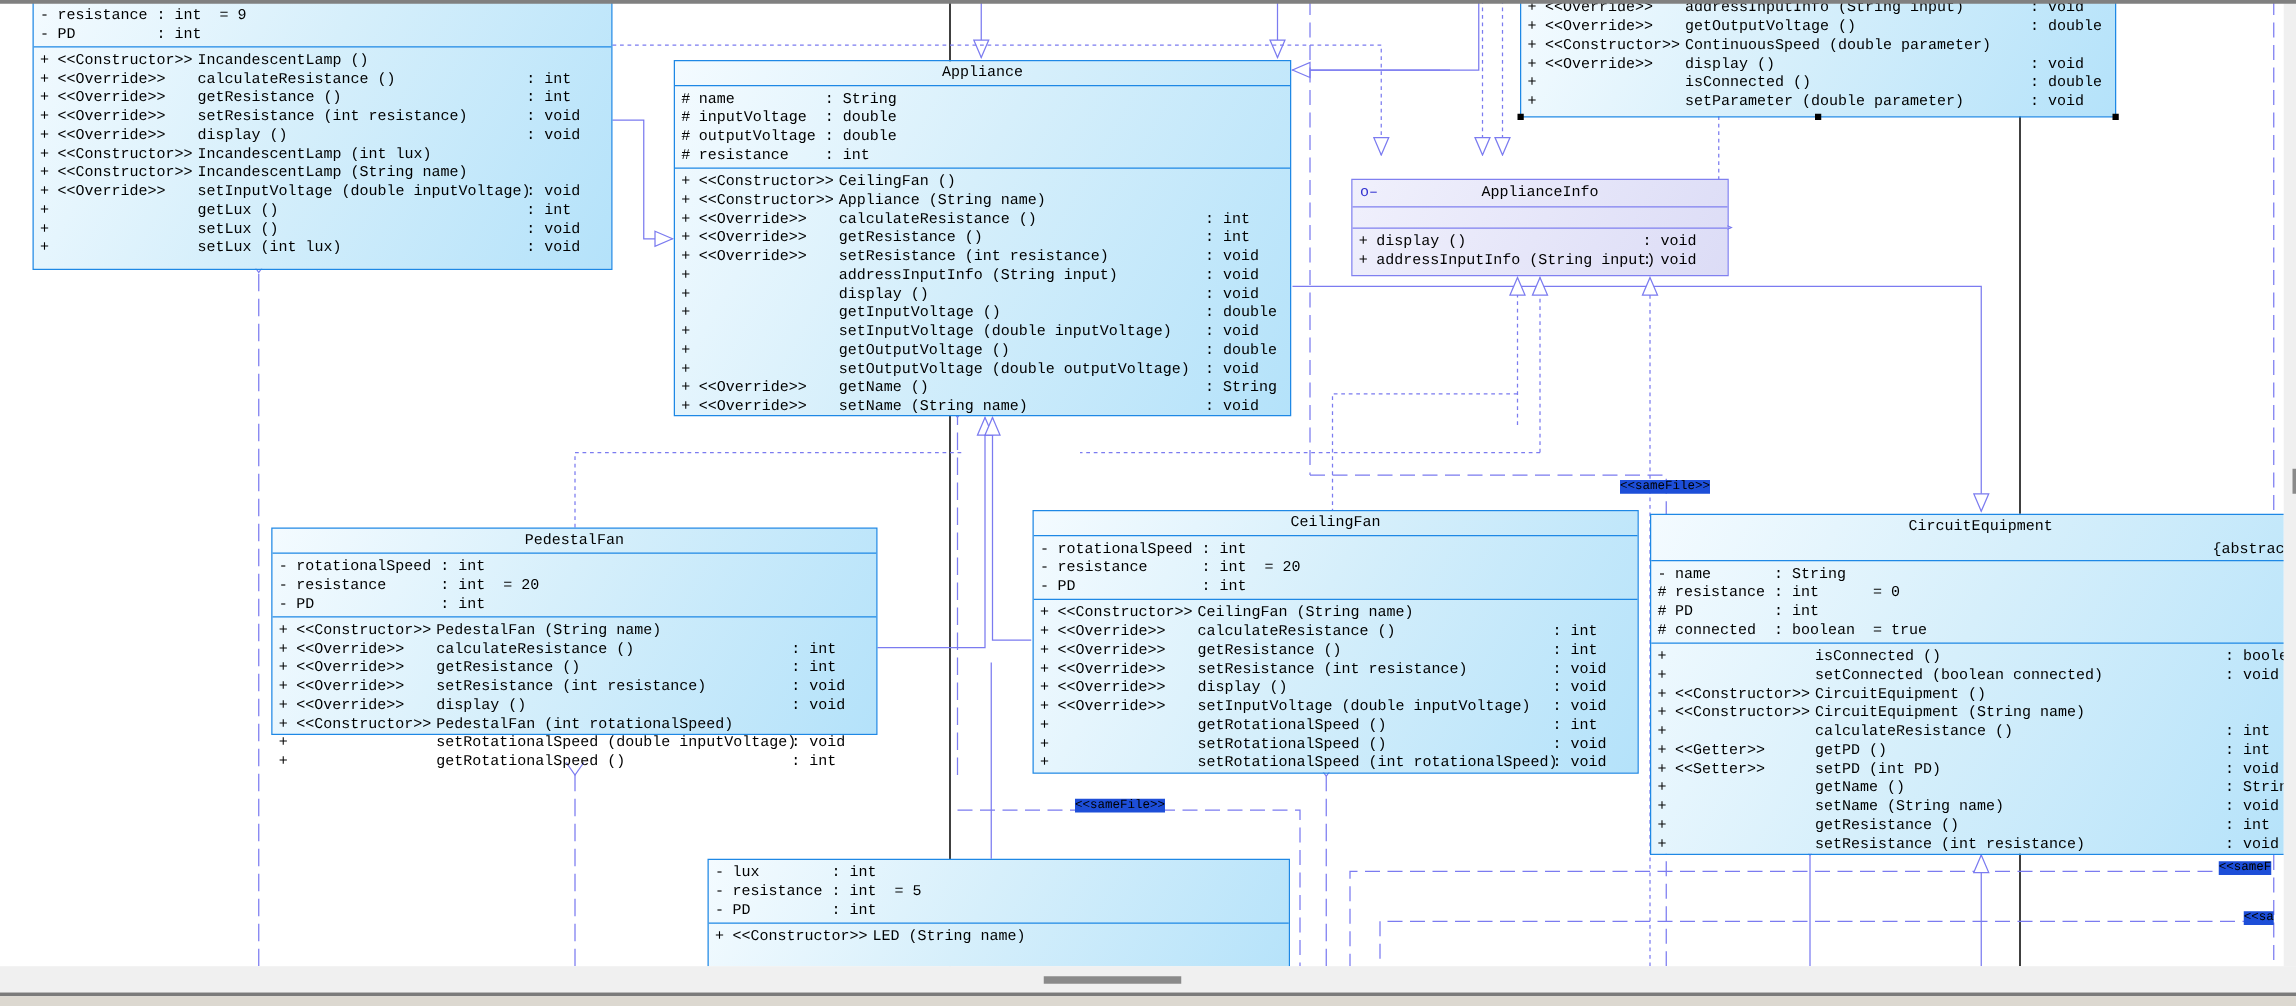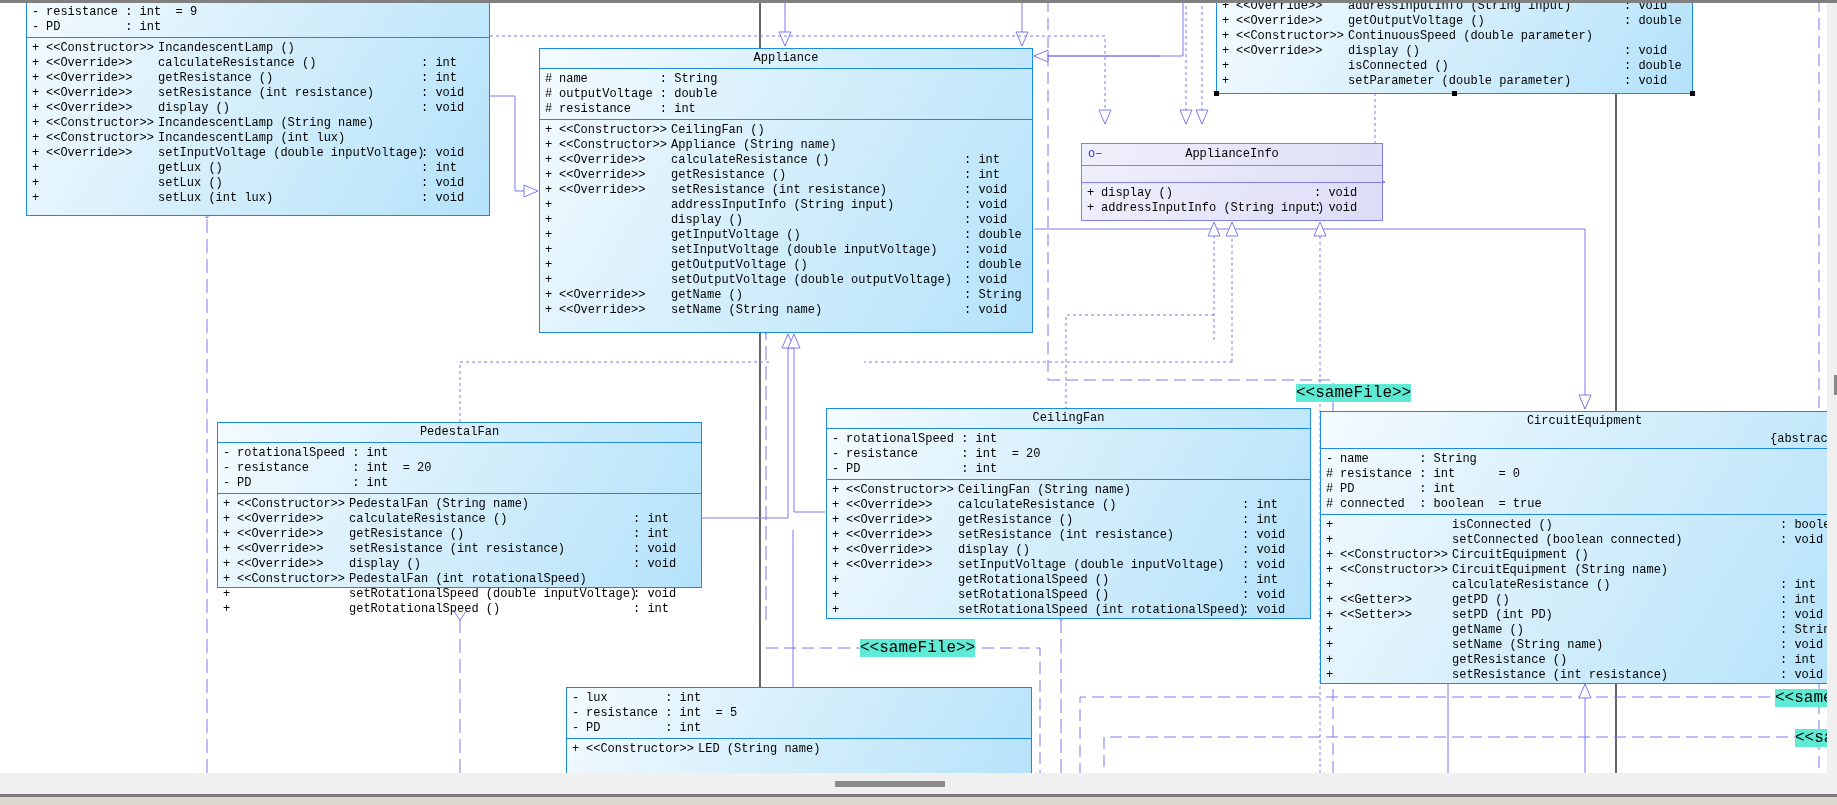--- a/index.html
+++ b/index.html
@@ -16,21 +16,21 @@
   .cls .hdr.tall { height:36px; }
   .sec { border-bottom:1px solid #1e88e5; padding:3px 0 2px 0; }
   .cls.iface .sec { border-bottom-color:#8080f0; }
   .sec:last-child { border-bottom:none; }
   .row { height:15px; line-height:15px; white-space:pre; position:relative; padding-left:5px; }
   .row span { display:inline-block; vertical-align:top; overflow:visible; white-space:pre; }
   .vis { width:14px; }
   .ster { width:112px; }
   .ret { position:absolute; right:6px; top:0; }
   .ifc-icon { position:absolute; left:6px; top:0; color:#3030d0; }
-  .label { position:absolute; font-size:16px; background:#5eead4; z-index:4; white-space:pre; }
+  .label { position:absolute; font-size:10px; background:#1d4ed8; z-index:4; white-space:pre; }
   .hscroll { position:absolute; left:0; top:773px; width:1837px; height:21px; background:#f0f0f0; z-index:20; }
   .hthumb { position:absolute; left:835px; top:8px; width:110px; height:6px; background:#8a8a8a; }
   .vscroll { position:absolute; left:1827px; top:0; width:10px; height:773px; background:#f0f0f0; z-index:20; }
   .vthumb { position:absolute; left:7px; top:375px; width:3px; height:20px; background:#8a8a8a; }
   .bottomline { position:absolute; left:0; top:794px; width:1837px; height:3px; background:#7a7a7a; z-index:21; }
   .bottomstrip { position:absolute; left:0; top:797px; width:1837px; height:8px; background:#dcd8d0; z-index:21; }
   .handle { position:absolute; width:5px; height:5px; background:#000; z-index:8; }
 </style>
 </head>
 <body>
@@ -101,33 +101,34 @@
       <div class="row"><span class="vis">-</span><span>lux        : int</span></div>
       <div class="row"><span class="vis">-</span><span>resistance : int  = 9</span></div>
       <div class="row"><span class="vis">-</span><span>PD         : int</span></div>
     </div>
     <div class="sec methods">
         <div class="row"><span class="vis">+</span><span class="ster">&lt;&lt;Constructor&gt;&gt;</span><span>IncandescentLamp ()</span><span class="ret" style="width: 62px; text-align: left;"></span></div>
         <div class="row"><span class="vis">+</span><span class="ster">&lt;&lt;Override&gt;&gt;</span><span>calculateResistance ()</span><span class="ret" style="width: 62px; text-align: left;">: int</span></div>
         <div class="row"><span class="vis">+</span><span class="ster">&lt;&lt;Override&gt;&gt;</span><span>getResistance ()</span><span class="ret" style="width: 62px; text-align: left;">: int</span></div>
         <div class="row"><span class="vis">+</span><span class="ster">&lt;&lt;Override&gt;&gt;</span><span>setResistance (int resistance)</span><span class="ret" style="width: 62px; text-align: left;">: void</span></div>
         <div class="row"><span class="vis">+</span><span class="ster">&lt;&lt;Override&gt;&gt;</span><span>display ()</span><span class="ret" style="width: 62px; text-align: left;">: void</span></div>
+        <div class="row"><span class="vis">+</span><span class="ster">&lt;&lt;Constructor&gt;&gt;</span><span>IncandescentLamp (int lux)</span><span class="ret" style="width: 62px; text-align: left;"></span></div>
         <div class="row"><span class="vis">+</span><span class="ster">&lt;&lt;Constructor&gt;&gt;</span><span>IncandescentLamp (String name)</span><span class="ret" style="width: 62px; text-align: left;"></span></div>
-        <div class="row"><span class="vis">+</span><span class="ster">&lt;&lt;Constructor&gt;&gt;</span><span>IncandescentLamp (int lux)</span><span class="ret" style="width: 62px; text-align: left;"></span></div>
         <div class="row"><span class="vis">+</span><span class="ster">&lt;&lt;Override&gt;&gt;</span><span>setInputVoltage (double inputVoltage)</span><span class="ret" style="width: 62px; text-align: left;">: void</span></div>
         <div class="row"><span class="vis">+</span><span class="ster"></span><span>getLux ()</span><span class="ret" style="width: 62px; text-align: left;">: int</span></div>
         <div class="row"><span class="vis">+</span><span class="ster"></span><span>setLux ()</span><span class="ret" style="width: 62px; text-align: left;">: void</span></div>
         <div class="row"><span class="vis">+</span><span class="ster"></span><span>setLux (int lux)</span><span class="ret" style="width: 62px; text-align: left;">: void</span></div>
       </div>
   </div>
 
   <div class="cls" style="left:539px; top:48px; width:494px; height:285px;">
     <div class="hdr">Appliance</div>
     <div class="sec">
         <div class="row"><span class="vis">#</span><span>name          : String</span></div>
+        <div class="row"><span class="vis">#</span><span>inputVoltage  : double</span></div>
         <div class="row"><span class="vis">#</span><span>outputVoltage : double</span></div>
         <div class="row"><span class="vis">#</span><span>resistance    : int</span></div>
       </div>
     <div class="sec methods">
         <div class="row"><span class="vis">+</span><span class="ster">&lt;&lt;Constructor&gt;&gt;</span><span>CeilingFan ()</span><span class="ret" style="width: 62px; text-align: left;"></span></div>
         <div class="row"><span class="vis">+</span><span class="ster">&lt;&lt;Constructor&gt;&gt;</span><span>Appliance (String name)</span><span class="ret" style="width: 62px; text-align: left;"></span></div>
         <div class="row"><span class="vis">+</span><span class="ster">&lt;&lt;Override&gt;&gt;</span><span>calculateResistance ()</span><span class="ret" style="width: 62px; text-align: left;">: int</span></div>
         <div class="row"><span class="vis">+</span><span class="ster">&lt;&lt;Override&gt;&gt;</span><span>getResistance ()</span><span class="ret" style="width: 62px; text-align: left;">: int</span></div>
         <div class="row"><span class="vis">+</span><span class="ster">&lt;&lt;Override&gt;&gt;</span><span>setResistance (int resistance)</span><span class="ret" style="width: 62px; text-align: left;">: void</span></div>
         <div class="row"><span class="vis">+</span><span class="ster"></span><span>addressInputInfo (String input)</span><span class="ret" style="width: 62px; text-align: left;">: void</span></div>

